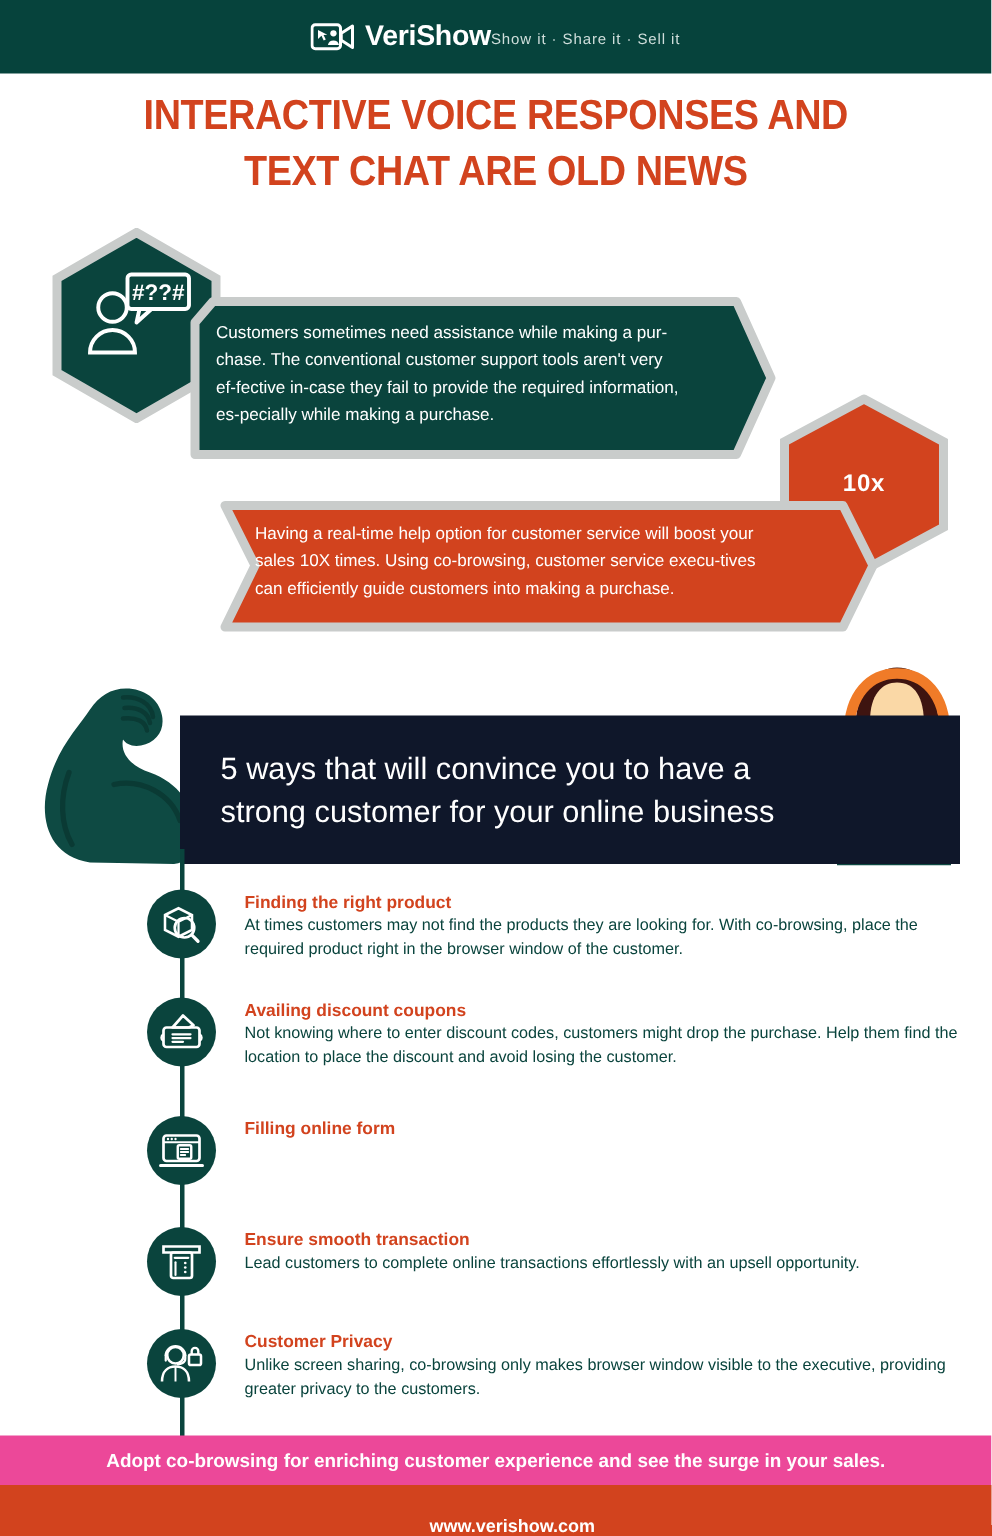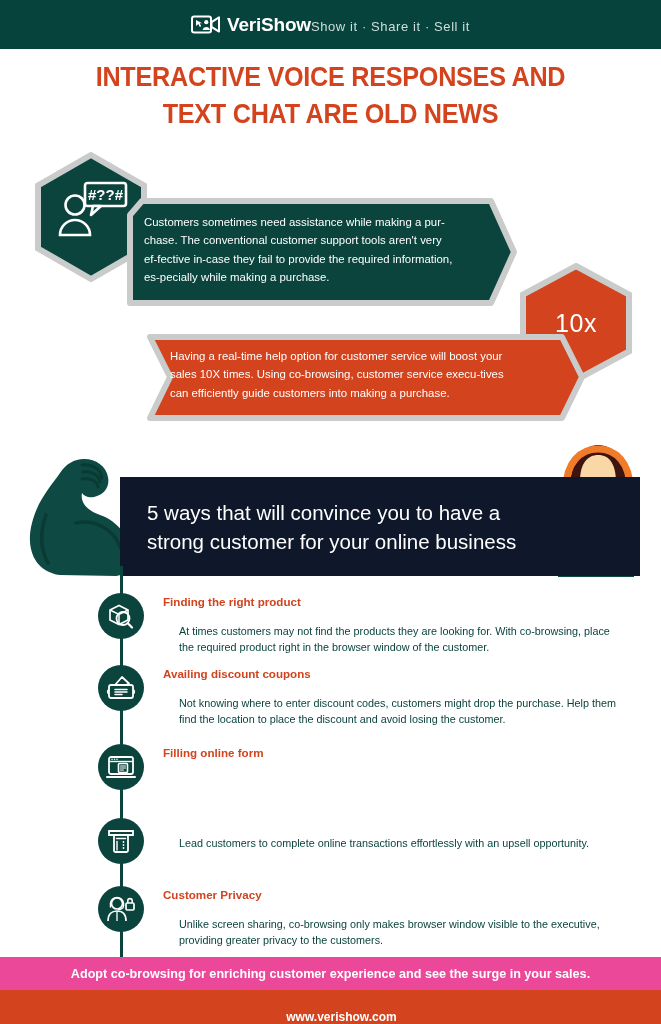--- a/index.html
+++ b/index.html
@@ -14,36 +14,36 @@
     background:#06433C;
     display:flex;align-items:center;justify-content:center;
   }
   .logo-row{display:flex;align-items:center;gap:6px;}
   .logo-mark{width:30px;height:21px;flex:0 0 auto;}
   .logo-word{
     color:#ffffff;font-size:19px;font-weight:bold;letter-spacing:-.2px;
     line-height:1;
   }
   .logo-tag{
-    color:#cfdedb;font-size:13px;letter-spacing:.6px;margin-top:3px;
+    color:#cfdedb;font-size:10px;letter-spacing:.6px;margin-top:3px;
   }
   
   .title{
     position:absolute;left:0;top:58px;width:661px;
     text-align:center;color:#D2431E;
     font-size:28px;font-weight:bold;line-height:1.33;
     letter-spacing:-.3px;
     transform:scaleX(.9);transform-origin:50% 0;
   }
   
   .hex{position:absolute;}
   .hex svg{display:block;}
   .hex-label{
     position:absolute;inset:0;display:flex;align-items:center;justify-content:center;
-    color:#ffffff;font-size:25px;font-weight:normal;letter-spacing:.5px;
+    color:#ffffff;font-size:16px;font-weight:bold;letter-spacing:.5px;
   }
   
   .banner{position:absolute;}
   .banner svg{display:block;position:absolute;left:0;top:0;}
   .banner .txt{
     position:relative;color:#ffffff;font-size:11.4px;line-height:1.62;
   }
   .banner-1 .txt{padding:16px 60px 0 18px;}
   .banner-2 .txt{padding:14px 70px 0 24px;}
   
@@ -67,21 +67,21 @@
     position:absolute;left:98px;top:0;width:46px;height:46px;border-radius:50%;
     background:#0A443D;
   }
   .item .circle svg{position:absolute;left:50%;top:50%;transform:translate(-50%,-50%);}
   .item .body{position:absolute;left:163px;top:2px;width:478px;}
   .item h3{
     margin:0 0 2px 0;color:#D2431E;font-size:11.6px;font-weight:bold;
     letter-spacing:0;
   }
   .item p{
-    margin:16px;color:#0A443D;font-size:10.8px;line-height:1.45;
+    margin:0;color:#0A443D;font-size:10.8px;line-height:1.45;
   }
   
   .foot-green{
     position:absolute;left:0;top:957px;width:661px;height:33px;
     background:#ec4899;display:flex;align-items:center;justify-content:center;
   }
   .foot-green span{color:#ffffff;font-size:12.6px;font-weight:bold;}
   .foot-orange{
     position:absolute;left:0;top:990px;width:661px;height:34px;
     background:#D2431E;display:flex;align-items:flex-end;justify-content:center;padding-left:11px;
@@ -242,20 +242,21 @@
       <path d="M2 4 L26 4 L26 8 L2 8 Z" fill="none" stroke="#fff" stroke-width="1.8"></path>
       <rect x="7" y="8" width="14" height="17" rx="1.5" fill="none" stroke="#fff" stroke-width="1.8"></rect>
       <path d="M9.5 11.5 L18.5 11.5" stroke="#fff" stroke-width="1.5" stroke-linecap="round"></path>
       <circle cx="16.5" cy="15" r="0.9" fill="#fff"></circle>
         <circle cx="16.5" cy="18" r="0.9" fill="#fff"></circle>
       <circle cx="16.5" cy="21" r="0.9" fill="#fff"></circle>
       <path d="M10 14.5 L10 23" stroke="#fff" stroke-width="1.4" stroke-linecap="round"></path>
     </svg>
   </span>
   <div class="body">
+    <h3>Ensure smooth transaction</h3>
     <p>Lead customers to complete online transactions effortlessly with an upsell opportunity.</p>
   </div>
 </div>
 
 <div class="item" style="top:886px;">
   <span class="circle">
     <svg width="30" height="28" viewBox="0 0 30 28">
       <circle cx="11" cy="8.5" r="5.5" fill="none" stroke="#fff" stroke-width="1.7"></circle>
       <path d="M4.5 9 a6.5 6.5 0 0 1 13 0" fill="none" stroke="#fff" stroke-width="1.7"></path>
       <path d="M4.5 9 L4.5 12 M17.5 9 L17.5 11 C17.5 13.5 14.5 14.5 12.5 14.5" fill="none" stroke="#fff" stroke-width="1.5" stroke-linecap="round"></path>

